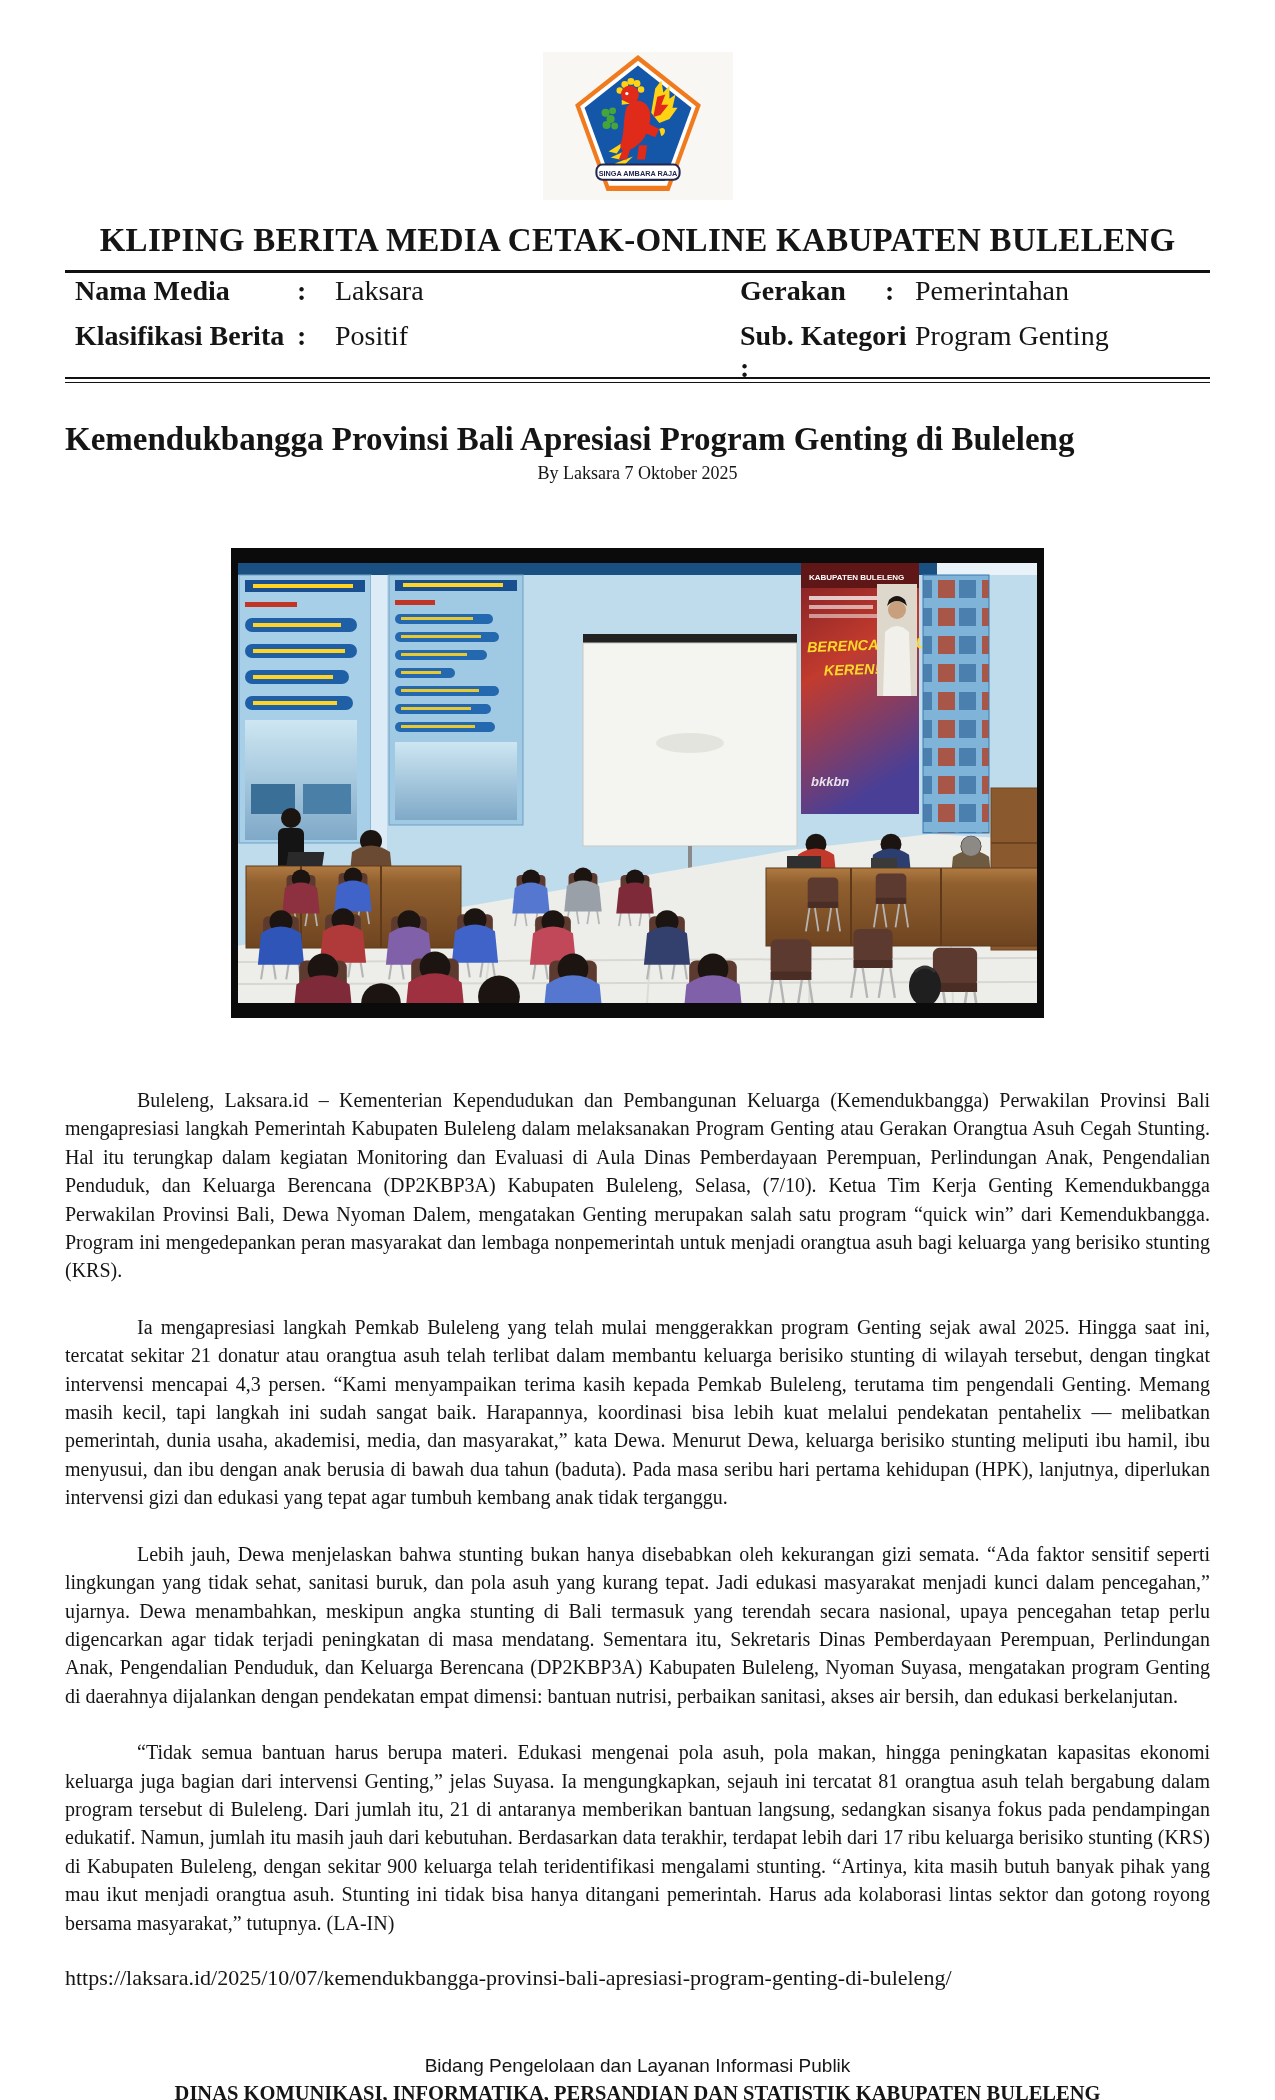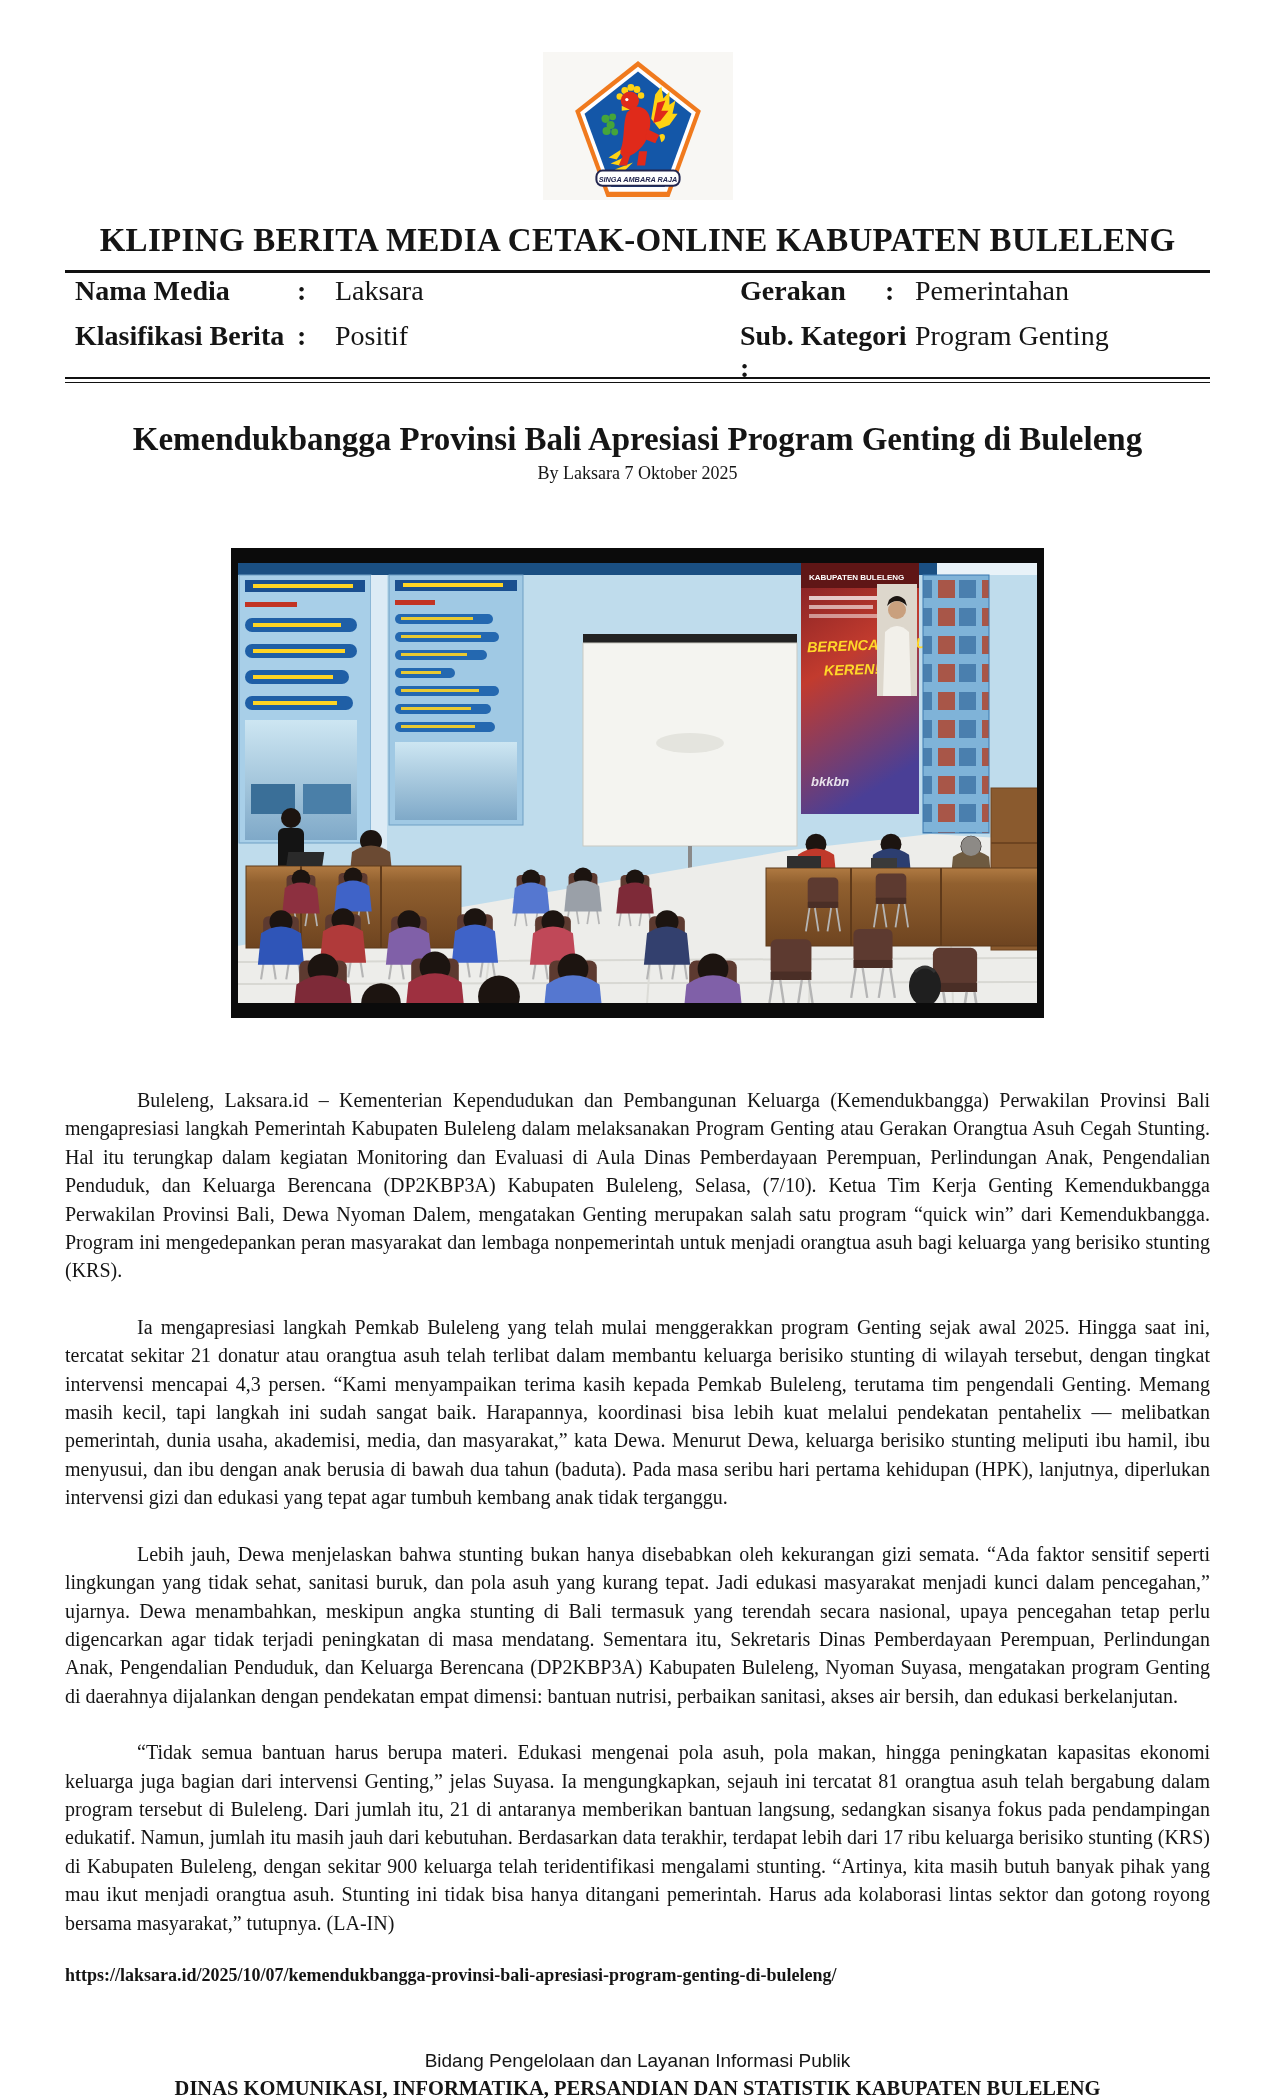--- a/index.html
+++ b/index.html
@@ -2,45 +2,45 @@
 <html><head>
 <meta charset="utf-8">
 <style>
   html,body{margin:0;padding:0;background:#ffffff;}
   body{width:1275px;height:2100px;position:relative;overflow:hidden;
        font-family:"Liberation Serif",serif;color:#151515;}
   .page{padding:0 65px;}
 
   .logo-wrap{display:flex;justify-content:center;padding-top:52px;}
   .logo-box{width:190px;height:148px;background:#f8f7f4;display:flex;
-            align-items:flex-end;justify-content:center;font-style:italic;}
+            align-items:flex-start;justify-content:center;}
 
   .doc-title{font-size:33px;font-weight:bold;text-align:center;
              margin:20px 0 0;line-height:40px;letter-spacing:.3px;}
 
   .rule-thick{border-top:3px solid #111;margin-top:10px;}
   .rule-double{height:3px;border-top:2px solid #111;border-bottom:1px solid #111;margin-top:12px;}
 
   .meta{margin-top:2px;font-size:28px;}
   .meta-row{display:grid;grid-template-columns:222px 38px 405px 145px 30px 1fr;
             align-items:baseline;height:45px;padding-left:10px;}
   .meta .lbl{font-weight:bold;}
   .meta .sub-lbl{font-weight:bold;grid-column:span 2;}
   .meta .col{font-weight:bold;}
   .meta .val{font-weight:normal;}
 
-  .headline{font-size:33px;font-weight:bold;text-align:center;margin:36px 0 0;line-height:40px;}
+  .headline{font-size:33px;font-weight:bold;margin:36px 0 0;line-height:40px;}
   .byline{font-size:18px;font-weight:normal;text-align:center;margin-top:4px;}
 
   .photo{display:block;margin:64px auto 0;width:813px;height:470px;}
 
   .body-text{margin-top:68px;font-size:20px;line-height:28.4px;text-align:justify;}
   .body-text p{margin:0 0 28px;text-indent:72px;}
 
-  .src-url{font-weight:bold;font-size:18px;margin-top:12px;word-break:break-all;}
+  .src-url{font-weight:normal;font-size:22px;margin-top:12px;word-break:break-all;}
 
   .footer{margin-top:64px;text-align:center;}
   .footer .f1{font-family:"Liberation Sans",sans-serif;font-size:19px;}
   .footer .f2{font-size:20.5px;font-weight:bold;margin-top:5px;}
 </style>
 </head>
 <body>
 
 <div class="page">
 

